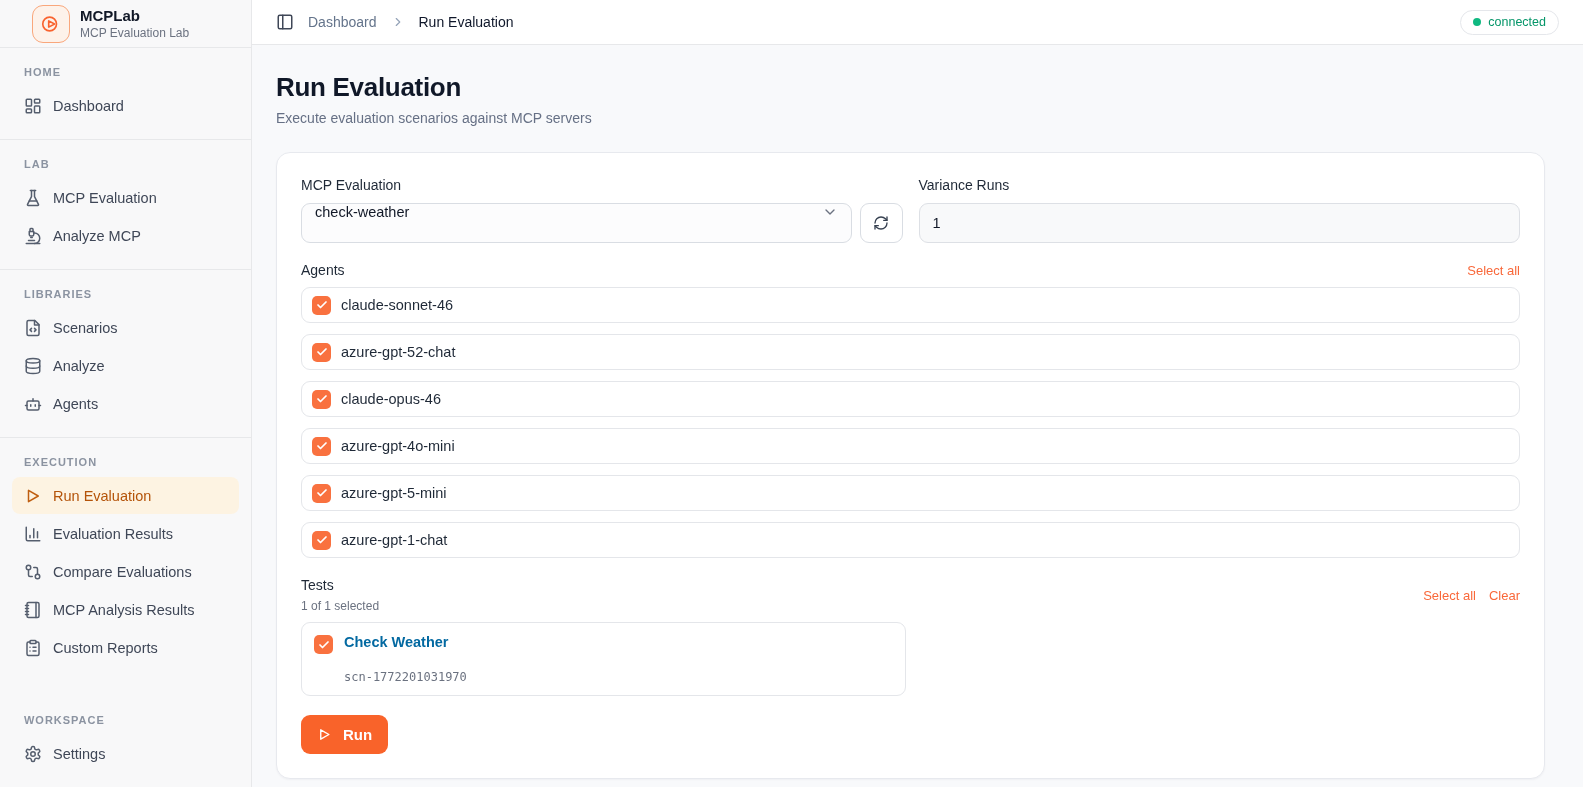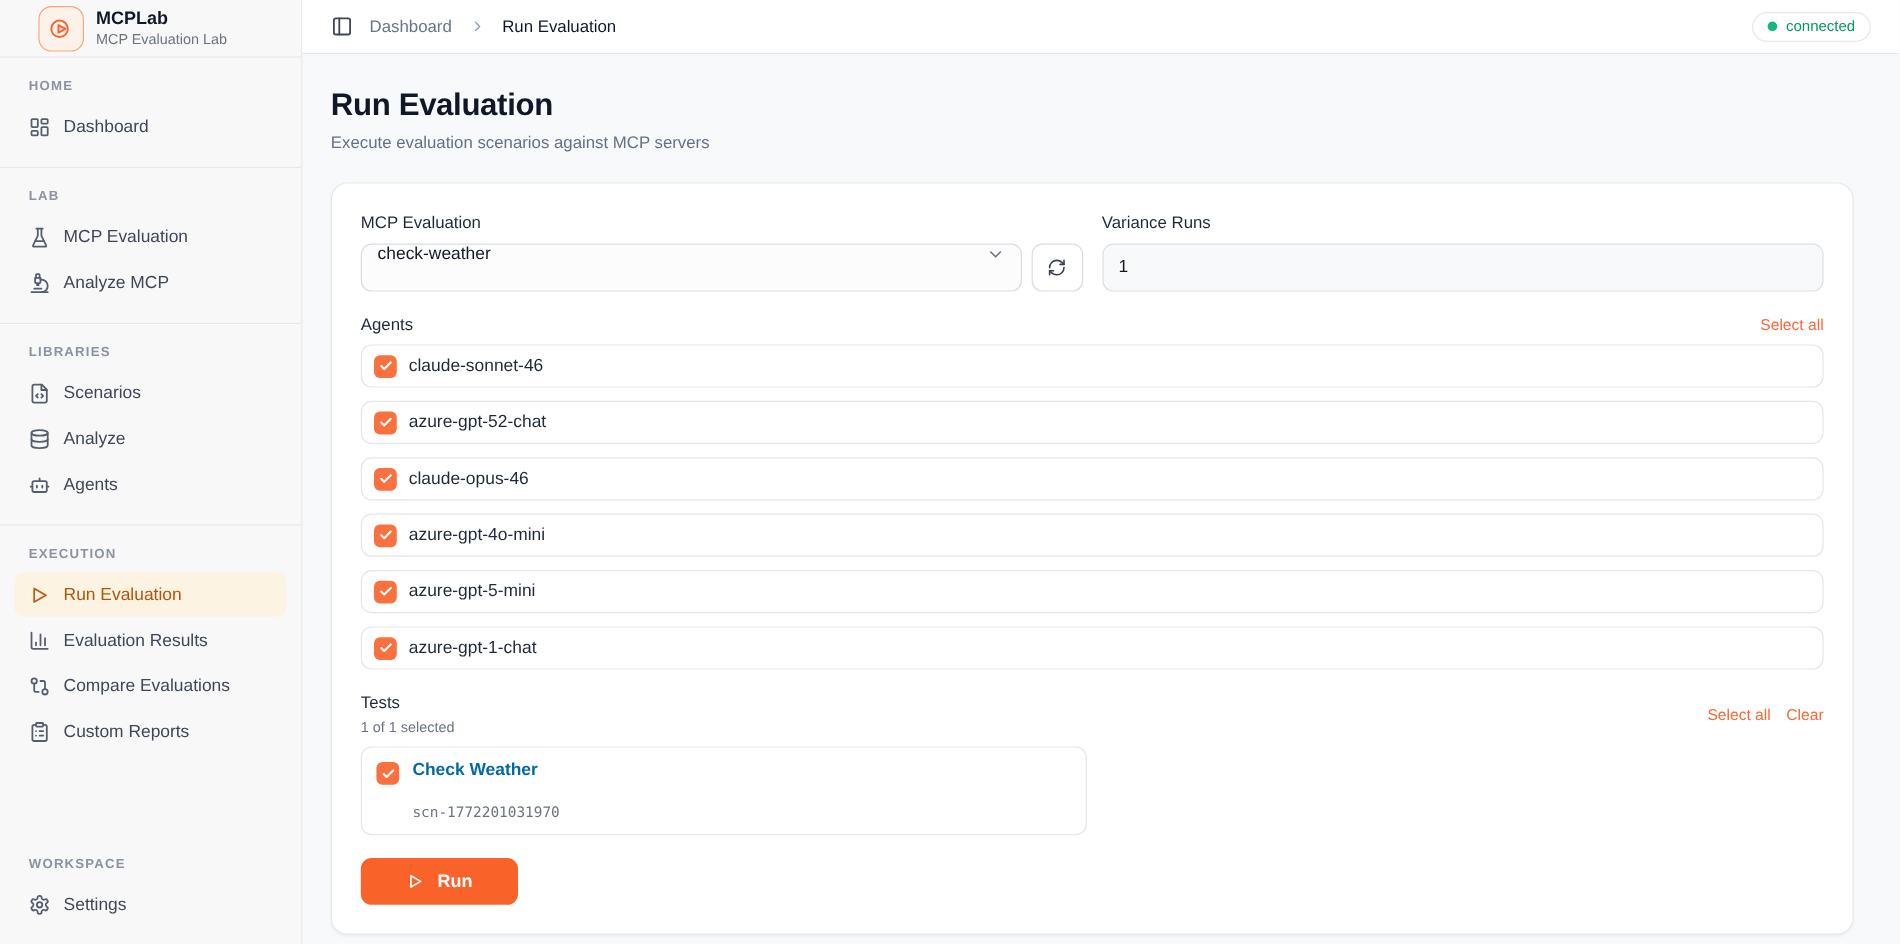--- a/index.html
+++ b/index.html
@@ -117,21 +117,21 @@
     width:605px; margin-top:9px; background:#fff; border:1px solid #e4e6ea;
     border-radius:9px; padding:11px 12px; display:flex; gap:11px; align-items:flex-start;
     cursor:pointer;
   }
   .test-title { font-size:14.5px; font-weight:bold; color:#0369a1; }
   .test-id { font-family:"DejaVu Sans Mono", monospace; font-size:12px; color:#6b7280; margin-top:20px; }
 
   .run-btn {
     margin-top:19px; display:inline-flex; align-items:center; gap:11px;
     background:#f9632a; color:#fff; border:none; border-radius:9px;
-    height:39px; padding:0 38px; font-size:15px; font-weight:bold;
+    height:39px; padding:0 16px; font-size:15px; font-weight:bold;
     font-family:inherit; cursor:pointer;
   }
   .run-btn svg { width:15px; height:15px; }
 </style>
 </head>
 <body>
 
 <div class="app">
 
   <aside class="sidebar">
@@ -254,20 +254,33 @@
       <div class="side-item">
         <span style="display:flex">
           <svg viewBox="0 0 24 24" fill="none" stroke="currentColor" stroke-width="2" stroke-linecap="round" stroke-linejoin="round">
               <circle cx="18" cy="18" r="3"></circle>
               <circle cx="6" cy="6" r="3"></circle>
               <path d="M13 6h3a2 2 0 0 1 2 2v7"></path>
               <path d="M11 18H8a2 2 0 0 1-2-2V9"></path>
             </svg>
         </span>
         <span>Compare Evaluations</span>
+      </div>
+      <div class="side-item">
+        <span style="display:flex">
+          <svg viewBox="0 0 24 24" fill="none" stroke="currentColor" stroke-width="2" stroke-linecap="round" stroke-linejoin="round">
+              <path d="M2 6h4"></path>
+              <path d="M2 10h4"></path>
+              <path d="M2 14h4"></path>
+              <path d="M2 18h4"></path>
+              <rect width="16" height="20" x="4" y="2" rx="2"></rect>
+              <path d="M16 2v20"></path>
+            </svg>
+        </span>
+        <span>MCP Analysis Results</span>
       </div>
       <div class="side-item">
         <span style="display:flex">
           <svg viewBox="0 0 24 24" fill="none" stroke="currentColor" stroke-width="2" stroke-linecap="round" stroke-linejoin="round">
               <rect width="8" height="4" x="8" y="2" rx="1"></rect>
               <path d="M16 4h2a2 2 0 0 1 2 2v14a2 2 0 0 1-2 2H6a2 2 0 0 1-2-2V6a2 2 0 0 1 2-2h2"></path>
               <path d="M12 11h4"></path>
               <path d="M12 16h4"></path>
               <path d="M8 11h.01"></path>
               <path d="M8 16h.01"></path>

